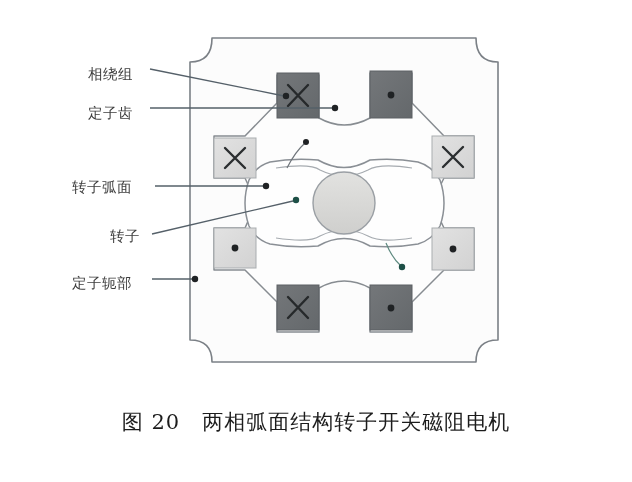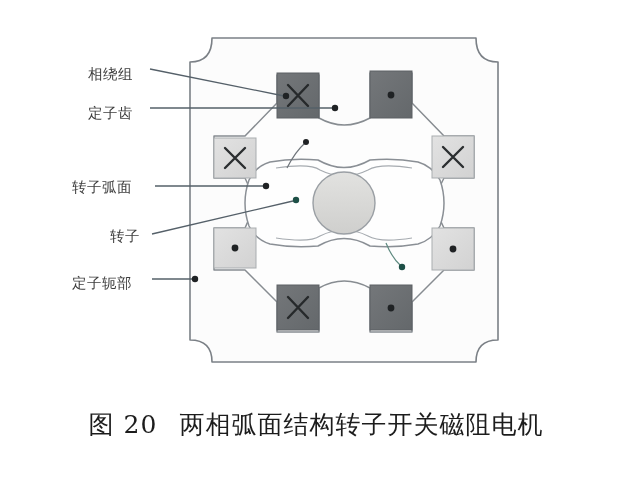--- a/index.html
+++ b/index.html
@@ -34,21 +34,21 @@
     fill: #3c3c3c;
     letter-spacing: 0.5px;
   }
   .caption {
     position: absolute;
     left: 0;
     top: 408px;
     width: 632px;
     text-align: center;
     font-family: "DejaVu Serif", "Liberation Serif", serif;
-    font-size: 25px;
+    font-size: 21px;
     color: #1c1c1c;
     letter-spacing: 1px;
     white-space: nowrap;
   }
   .caption .cap-num {
     margin-right: 22px;
   }
 </style>
 </head>
 <body>

